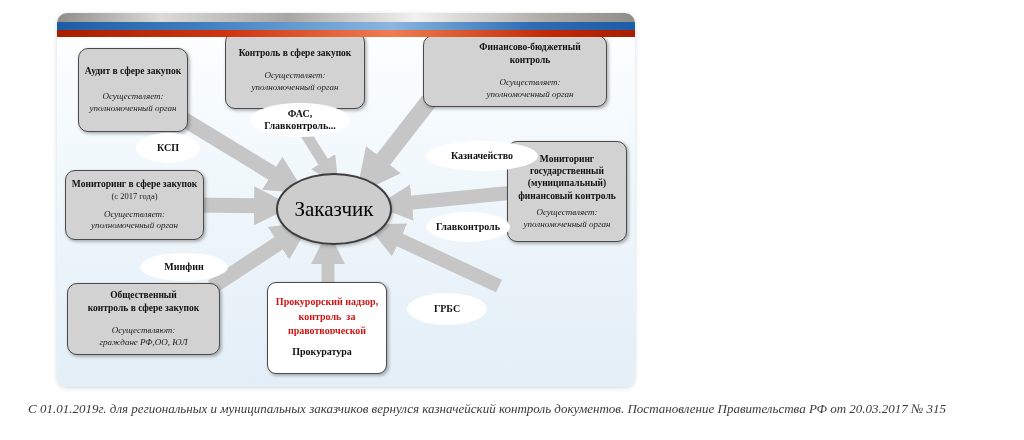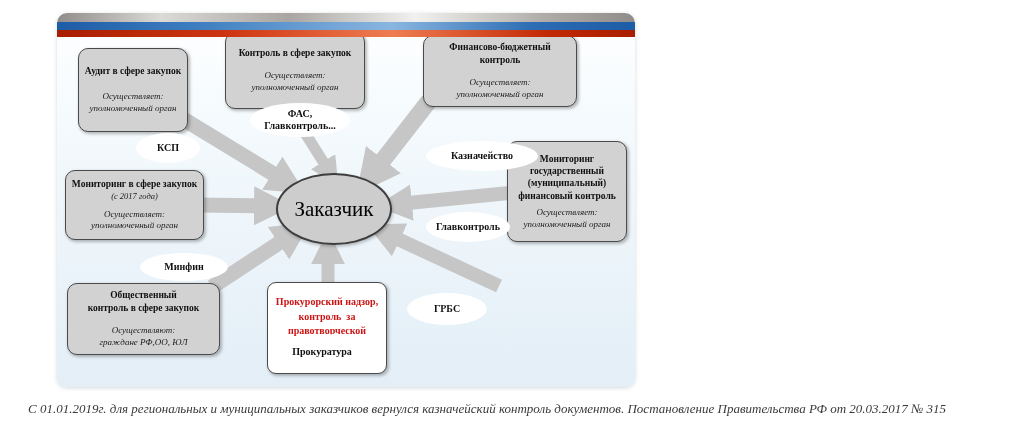--- a/index.html
+++ b/index.html
@@ -20,21 +20,21 @@
   .stripe-red{height:7px;background:linear-gradient(90deg,#a81e00 0%,#cf3612 30%,#ef7d52 58%,#c22906 85%,#a81e00 100%);}
 
   svg.arrows{position:absolute;left:0;top:0;z-index:1;}
 
   .box{
     position:absolute;background:#d2d2d2;border:1.5px solid #4a4a4a;border-radius:10px;
     display:flex;flex-direction:column;align-items:center;justify-content:center;
     text-align:center;box-shadow:1.5px 1.5px 3px rgba(60,60,60,.35);z-index:3;
   }
   .box-title{font-weight:bold;font-size:9.5px;line-height:1.3;color:#101010;white-space:pre;}
-  .box-note{font-style:italic;font-size:8.5px;line-height:1.2;color:#1a1a1a;margin-top:1px;}
+  .box-note{font-size:8.5px;line-height:1.2;color:#1a1a1a;margin-top:1px;}
   .box-performer{font-style:italic;font-size:9px;line-height:1.3;color:#1a1a1a;white-space:pre;margin-top:11px;}
   .box-audit .box-performer{margin-top:14px;}
   .box-internal .box-performer,.box-vedomstv .box-performer{margin-top:5px;}
   .red-box{background:#ffffff;border-radius:9px;justify-content:flex-start;padding-top:12px;}
   .red-title{color:#cc1414;font-size:10px;line-height:1.45;}
 
   .ellipse{
     position:absolute;background:#ffffff;border-radius:50%;
     display:flex;align-items:center;justify-content:center;text-align:center;
     z-index:4;font-weight:bold;font-size:10px;line-height:1.2;color:#101010;white-space:pre;
@@ -84,21 +84,21 @@
     <div class="box-performer">Осуществляет:
 уполномоченный орган</div>
   </div>
 
   <div class="box" style="left:168px;top:19px;width:138px;height:75px;">
     <div class="box-title">Контроль в сфере закупок</div>
     <div class="box-performer">Осуществляет:
 уполномоченный орган</div>
   </div>
 
-  <div class="box" style="left:366px;top:22px;width:152px;height:70px;">
+  <div class="box" style="left:366px;top:22px;width:152px;height:70px;padding-left:30px;">
     <div class="box-title">Финансово-бюджетный
 контроль</div>
     <div class="box-performer">Осуществляет:
 уполномоченный орган</div>
   </div>
 
   <div class="box" style="left:8px;top:157px;width:137px;height:68px;">
     <div class="box-title">Мониторинг в сфере закупок</div>
     <div class="box-note">(с 2017 года)</div>
     <div class="box-performer" style="margin-top:7px;">Осуществляет:

